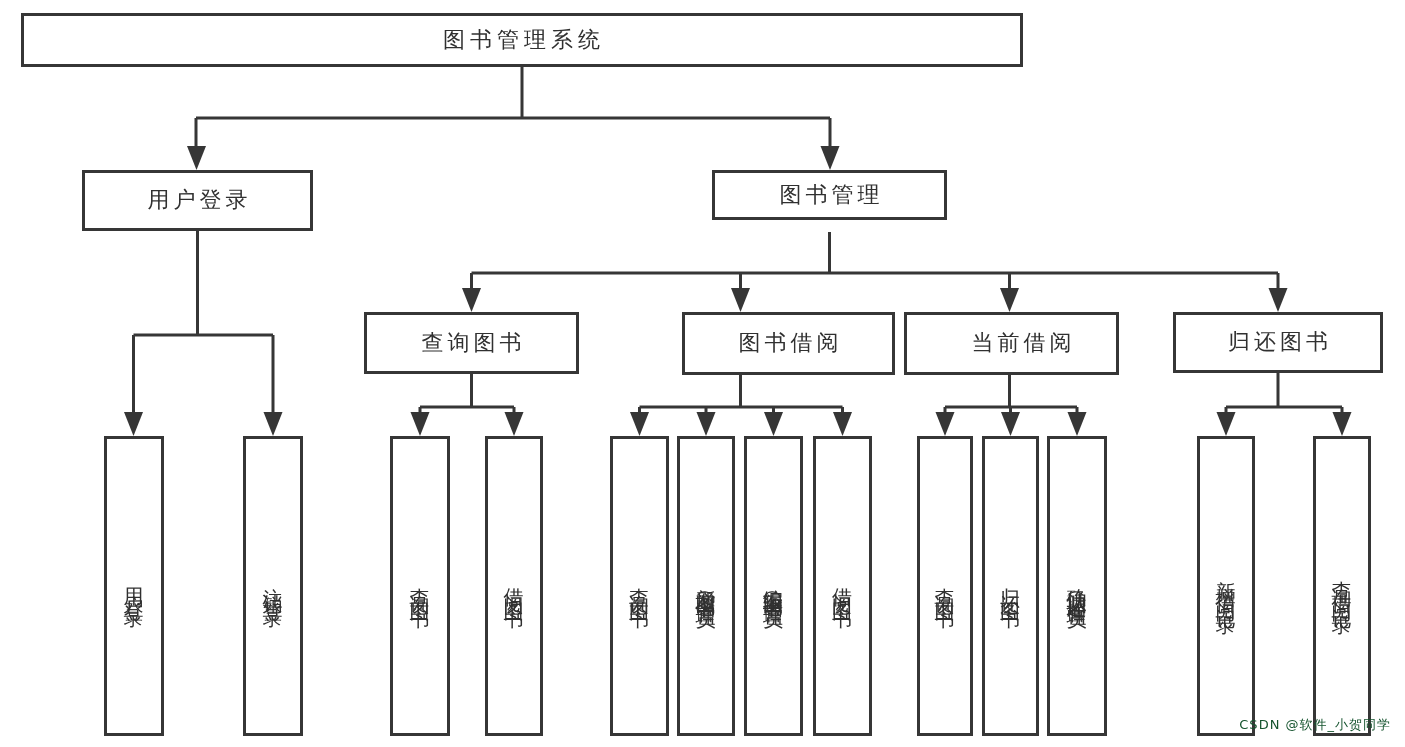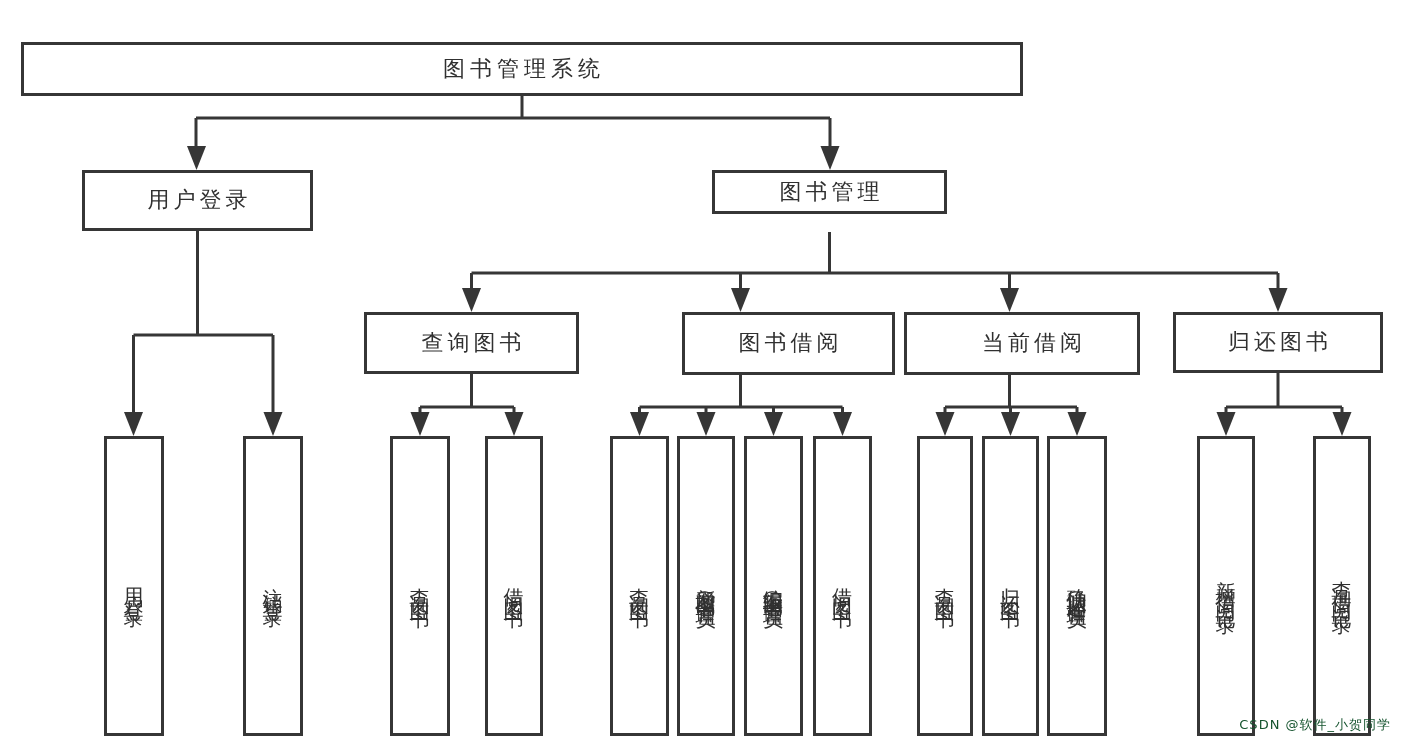--- a/index.html
+++ b/index.html
@@ -23,21 +23,21 @@
     justify-content: center;
     text-align: center;
     line-height: 1.1;
   }
   .node.h {
     font-size: 22px;
     letter-spacing: 4px;
     text-indent: 4px; 
     white-space: nowrap;
   }
-  .node.title { letter-spacing: 5px; margin-top: 29px; }
+  .node.title { letter-spacing: 5px; }
   .node.v {
     writing-mode: vertical-rl;
     font-size: 20px;
     letter-spacing: 7px;
     white-space: nowrap;
   }
   .node.v.tight { letter-spacing: 3px; }
   #watermark {
     position: absolute;
     top: 716px;
@@ -91,25 +91,25 @@
       <polygon points="1001,412 1020,412 1010.5,436"></polygon>
       <polygon points="1067.5,412 1086.5,412 1077,436"></polygon>
       <polygon points="1216.5,412 1235.5,412 1226,436"></polygon>
       <polygon points="1332.5,412 1351.5,412 1342,436"></polygon>
     </g>
   </svg>
 
   <div class="node h title" style="left:21px; top:13px; width:1002px; height:54px;">图书管理系统</div>
 
   <div class="node h" style="left:82px; top:170px; width:231px; height:61px;">用户登录</div>
-  <div class="node h" style="left:712px; top:170px; width:235px; height:44px;">图书管理</div>
+  <div class="node h" style="left:712px; top:170px; width:235px; height:50px;">图书管理</div>
 
   <div class="node h" style="left:364px; top:312px; width:215px; height:62px;">查询图书</div>
   <div class="node h" style="left:634px; top:312px; width:213px; height:63px;margin-left:48px;">图书借阅</div>
-  <div class="node h" style="left:904px; top:312px; width:236px; height:63px;padding-left:20px;">当前借阅</div>
+  <div class="node h" style="left:904px; top:312px; width:215px; height:63px;padding-left:20px;">当前借阅</div>
   <div class="node h" style="left:1173px; top:312px; width:210px; height:61px;">归还图书</div>
 
   <div class="node v" style="left:104px; top:436px; width:60px; height:300px;">用户登录</div>
   <div class="node v" style="left:243px; top:436px; width:60px; height:300px;">注销登录</div>
 
   <div class="node v" style="left:390px; top:436px; width:60px; height:300px;">查询图书</div>
   <div class="node v" style="left:485px; top:436px; width:58px; height:300px;">借阅图书</div>
 
   <div class="node v" style="left:610px; top:436px; width:59px; height:300px;">查询图书</div>
   <div class="node v tight" style="left:677px; top:436px; width:58px; height:300px;">新增图书（管理员）</div>

